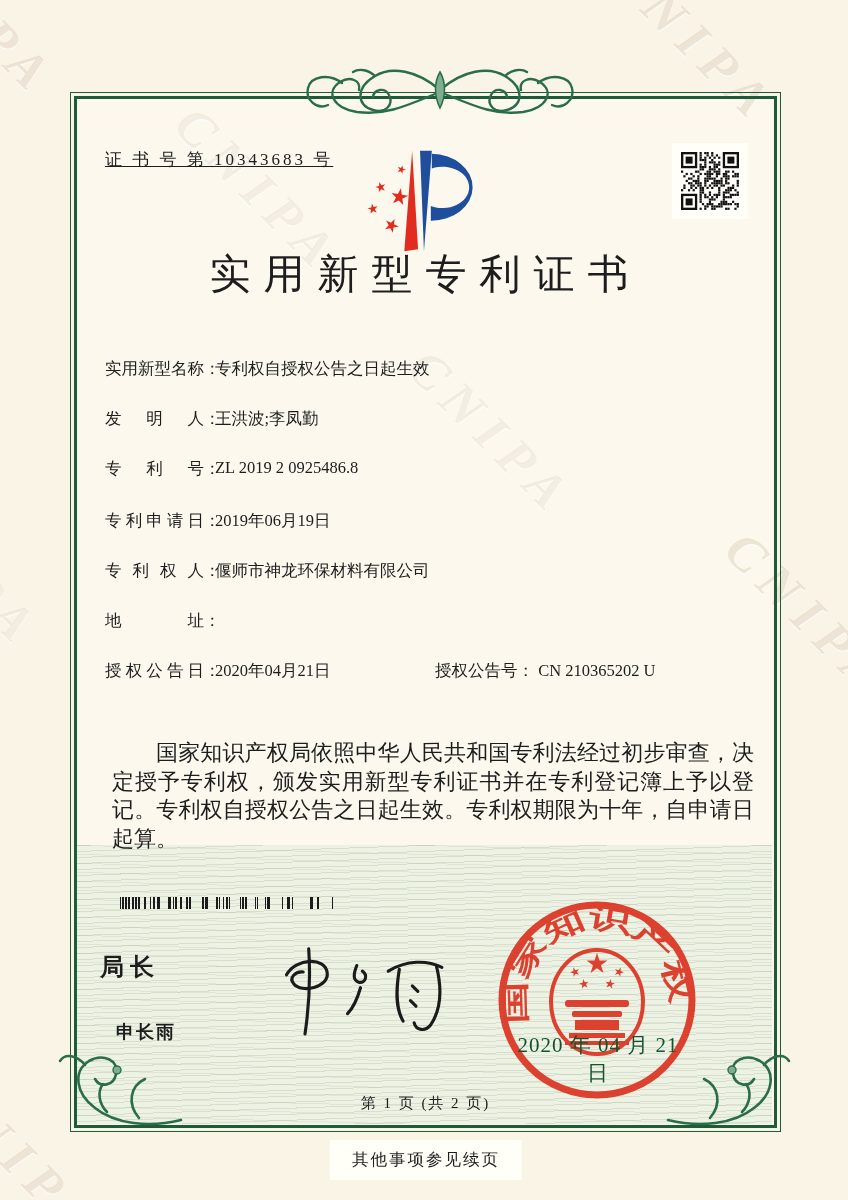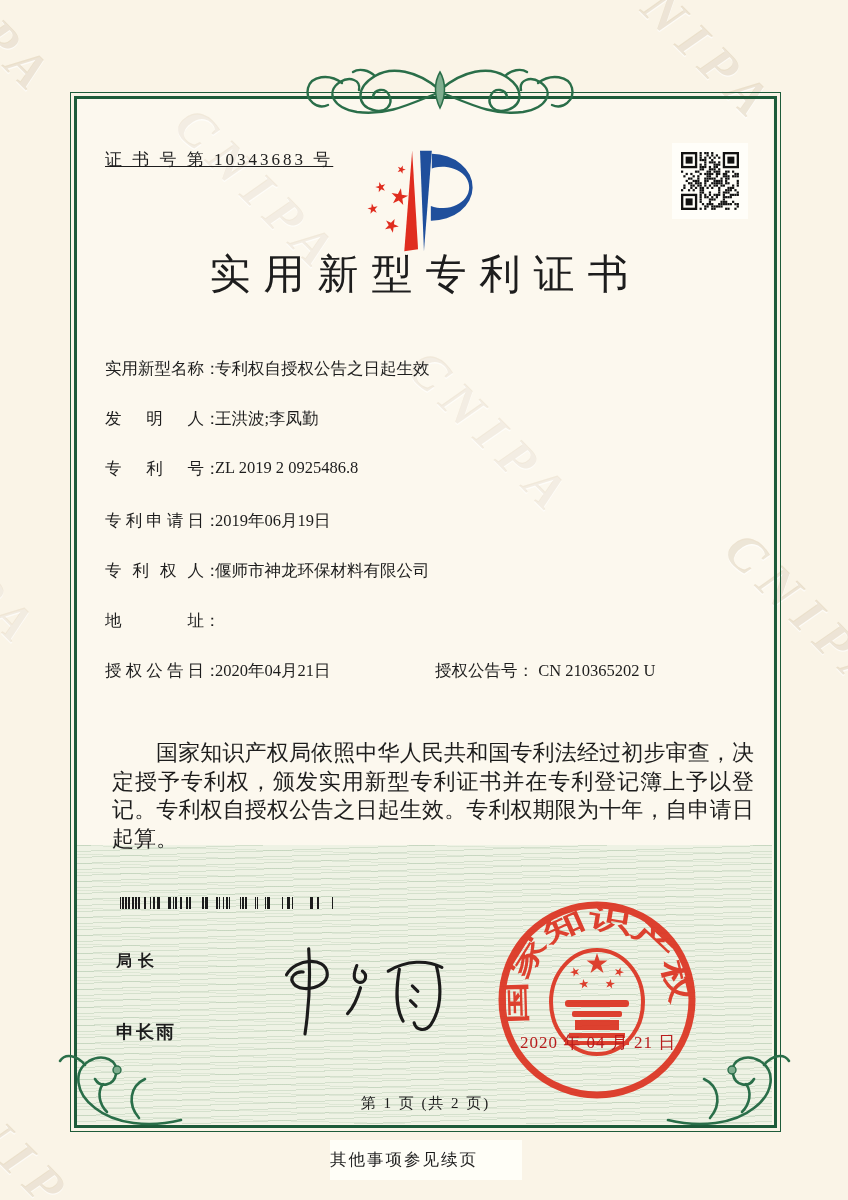--- a/index.html
+++ b/index.html
@@ -30,32 +30,32 @@
   .row{left:105px;width:660px;height:24px;font-size:16.5px;z-index:5;}
   .flabel{display:inline-block;width:99px;text-align:justify;text-align-last:justify;font-family:Liberation Serif, serif;}
   .fvalue{position:absolute;left:110px;top:0;white-space:nowrap;}
   .gpair{position:absolute;left:330px;top:0;white-space:nowrap;}
   
   .bodytext{left:112px;top:699px;width:642px;font-size:22px;line-height:28.5px;
             text-align:justify;z-index:5;margin-top:40px;}
   .bodytext p{margin:0;text-indent:2em;}
   
   .barcode{left:120px;top:897px;z-index:5;}
-  .signer-title{left:116px;top:951px;font-family:"Liberation Sans",sans-serif;font-weight:600;
-                font-size:16px;letter-spacing:6px;z-index:5;}
+  .signer-title{left:100px;top:951px;font-family:"Liberation Sans",sans-serif;font-weight:600;
+                font-size:24px;letter-spacing:6px;z-index:5;}
   .signer-name{left:116px;top:996px;font-family:"Liberation Sans",sans-serif;font-weight:600;
                font-size:18px;letter-spacing:2px;z-index:5;margin-top:24px;}
   .sig{left:268px;top:938px;z-index:5;}
   .seal{left:487px;top:890px;z-index:6;pointer-events:none;}
-  .seal-date{left:512px;top:1031px;width:172px;text-align:center;font-size:17px;
-             letter-spacing:1px;color:#b91c1c;z-index:7;}
+  .seal-date{left:512px;top:1031px;width:172px;text-align:center;font-size:21px;
+             letter-spacing:1px;color:#14532d;z-index:7;}
   .page-info{left:73px;top:1094px;width:705px;text-align:center;font-size:15px;
              letter-spacing:2px;z-index:5;}
   .cont-box{left:330px;top:1140px;width:192px;height:40px;background:#fffef7;z-index:5;
-            display:flex;align-items:center;justify-content:flex-start;font-size:16.5px;letter-spacing:2px;}
+            display:flex;align-items:center;justify-content:center;font-size:16.5px;letter-spacing:2px;}
   .qr-wrap{left:672px;top:143px;width:76px;height:76px;background:#fffef9;z-index:5;
            display:flex;align-items:center;justify-content:center;}
   .logo{left:362px;top:145px;z-index:5;}
 </style>
 </head>
 <body>
 
 <div class="wm" style="left:-80px;top:-82px;">CNIPA</div>
 <div class="wm" style="left:640px;top:-55px;">CNIPA</div>
 <div class="wm faint" style="left:205px;top:95px;">CNIPA</div>

